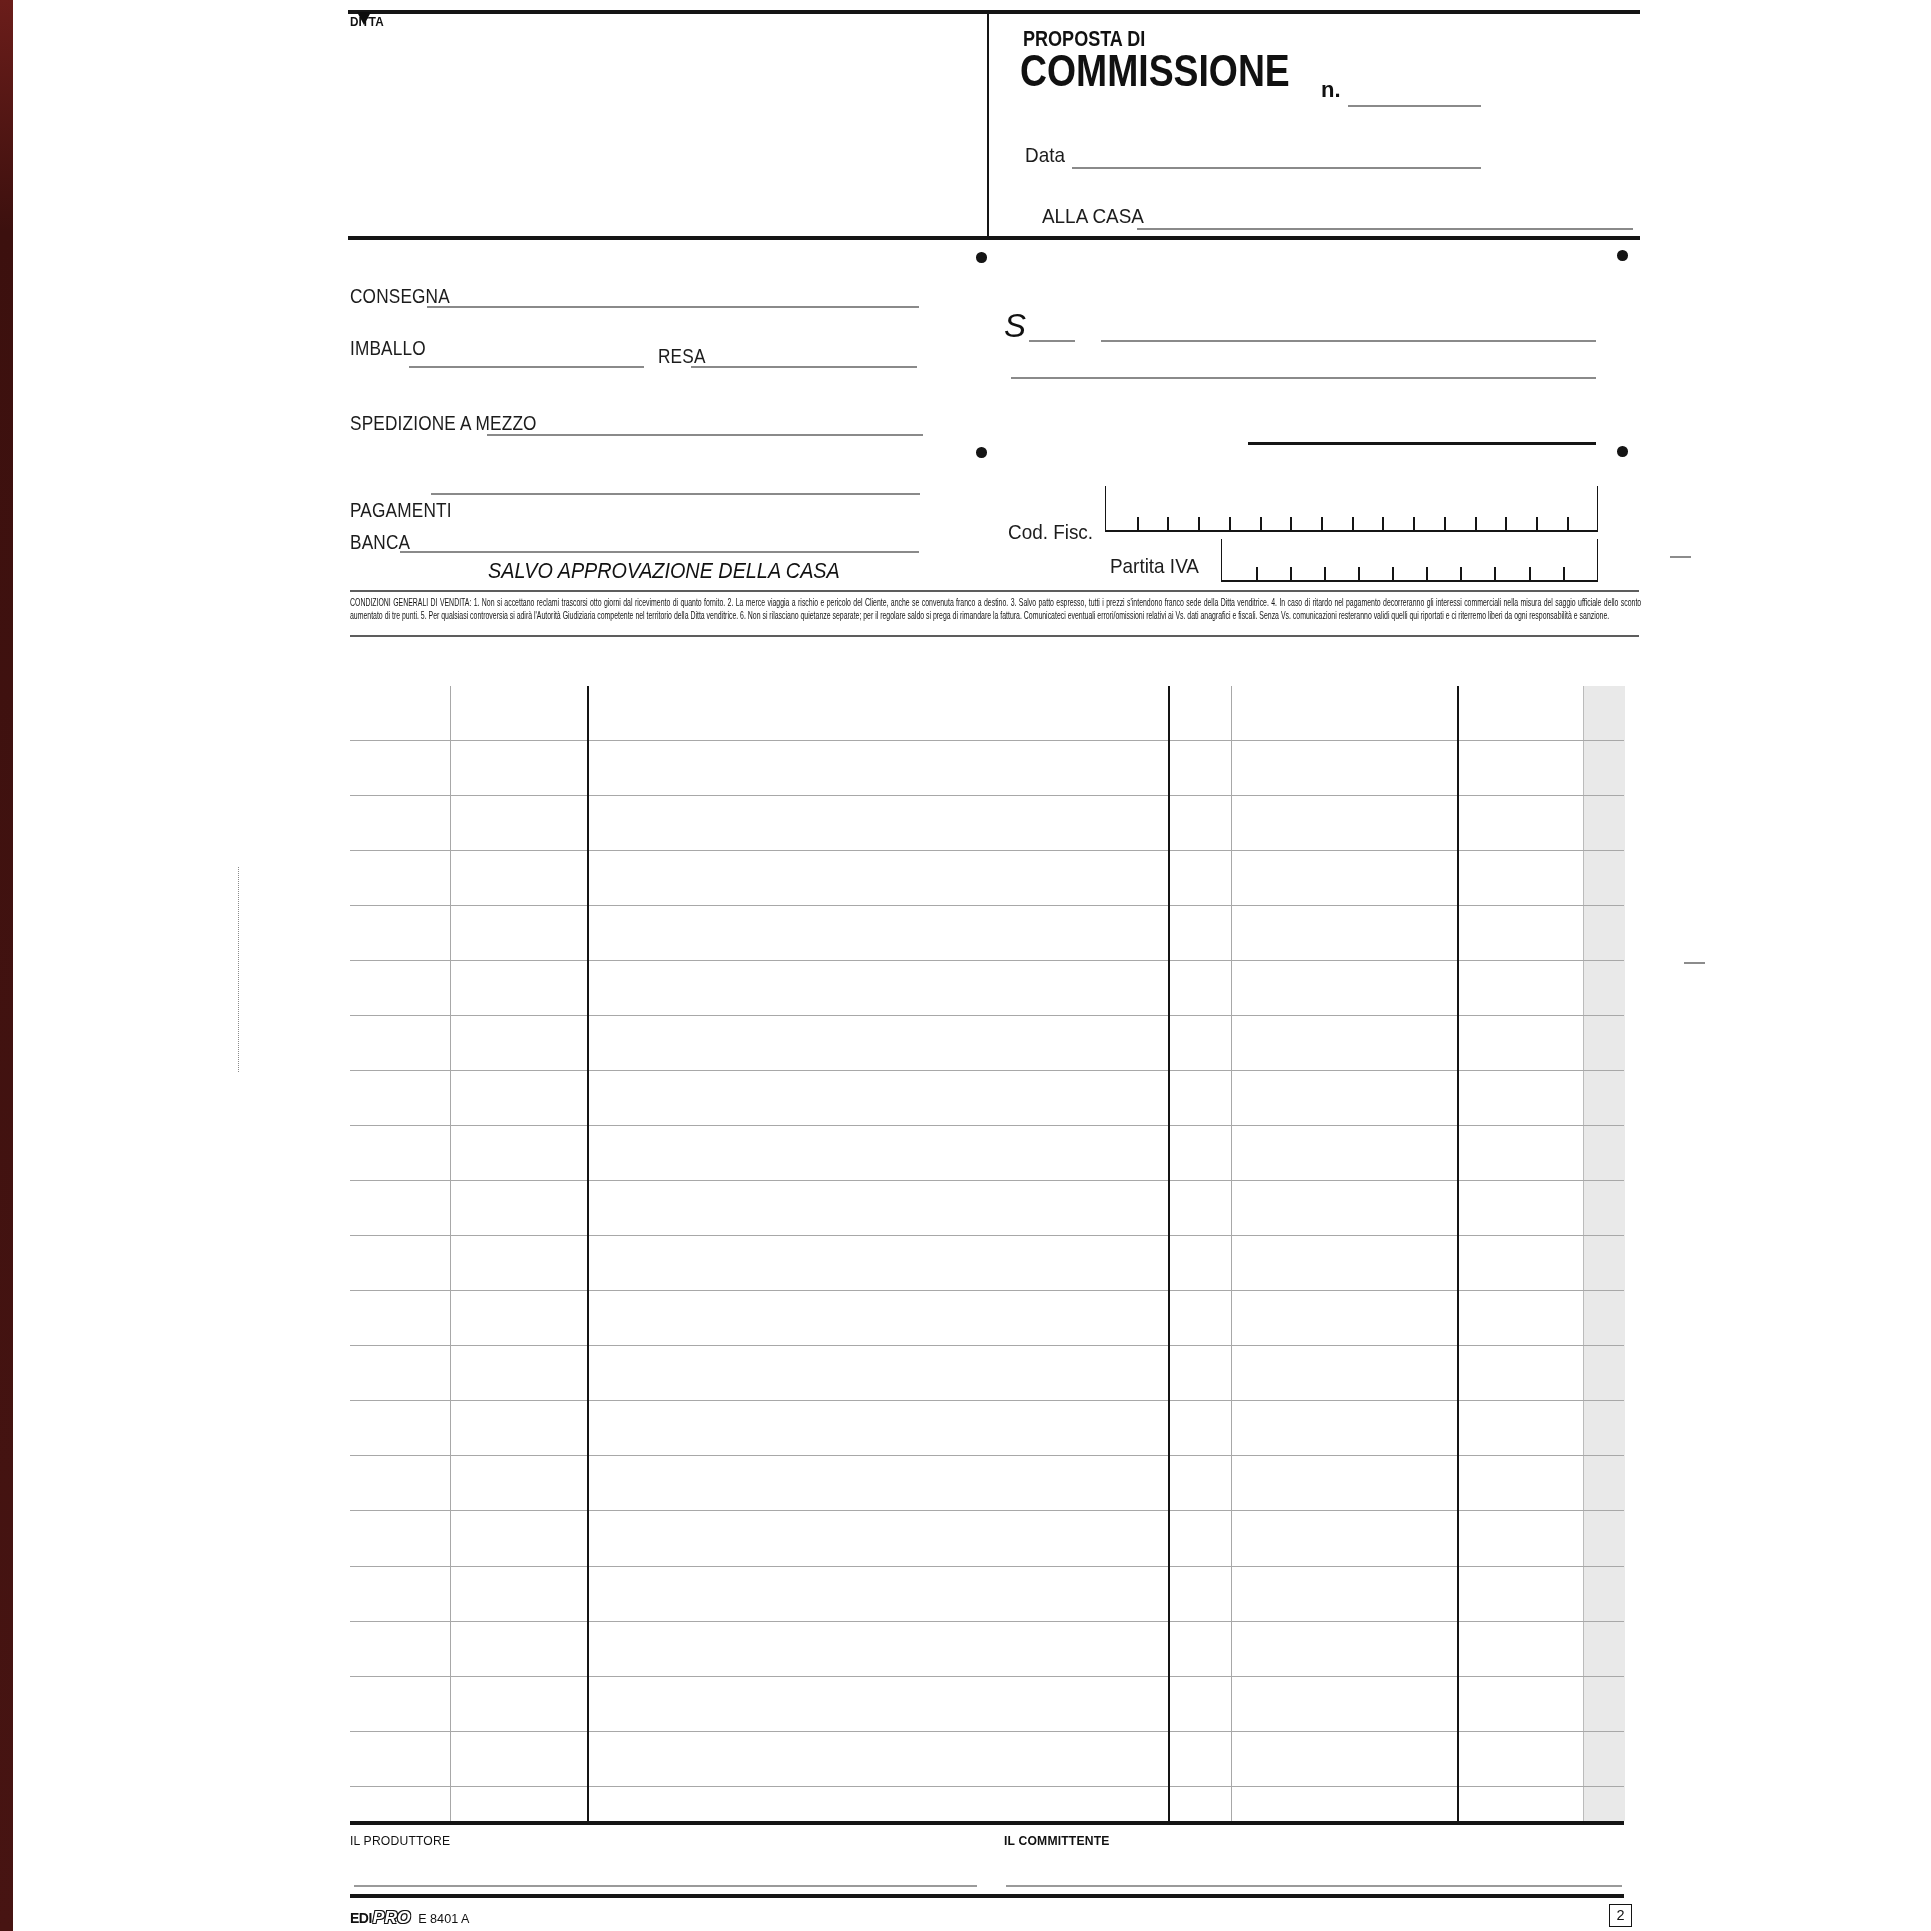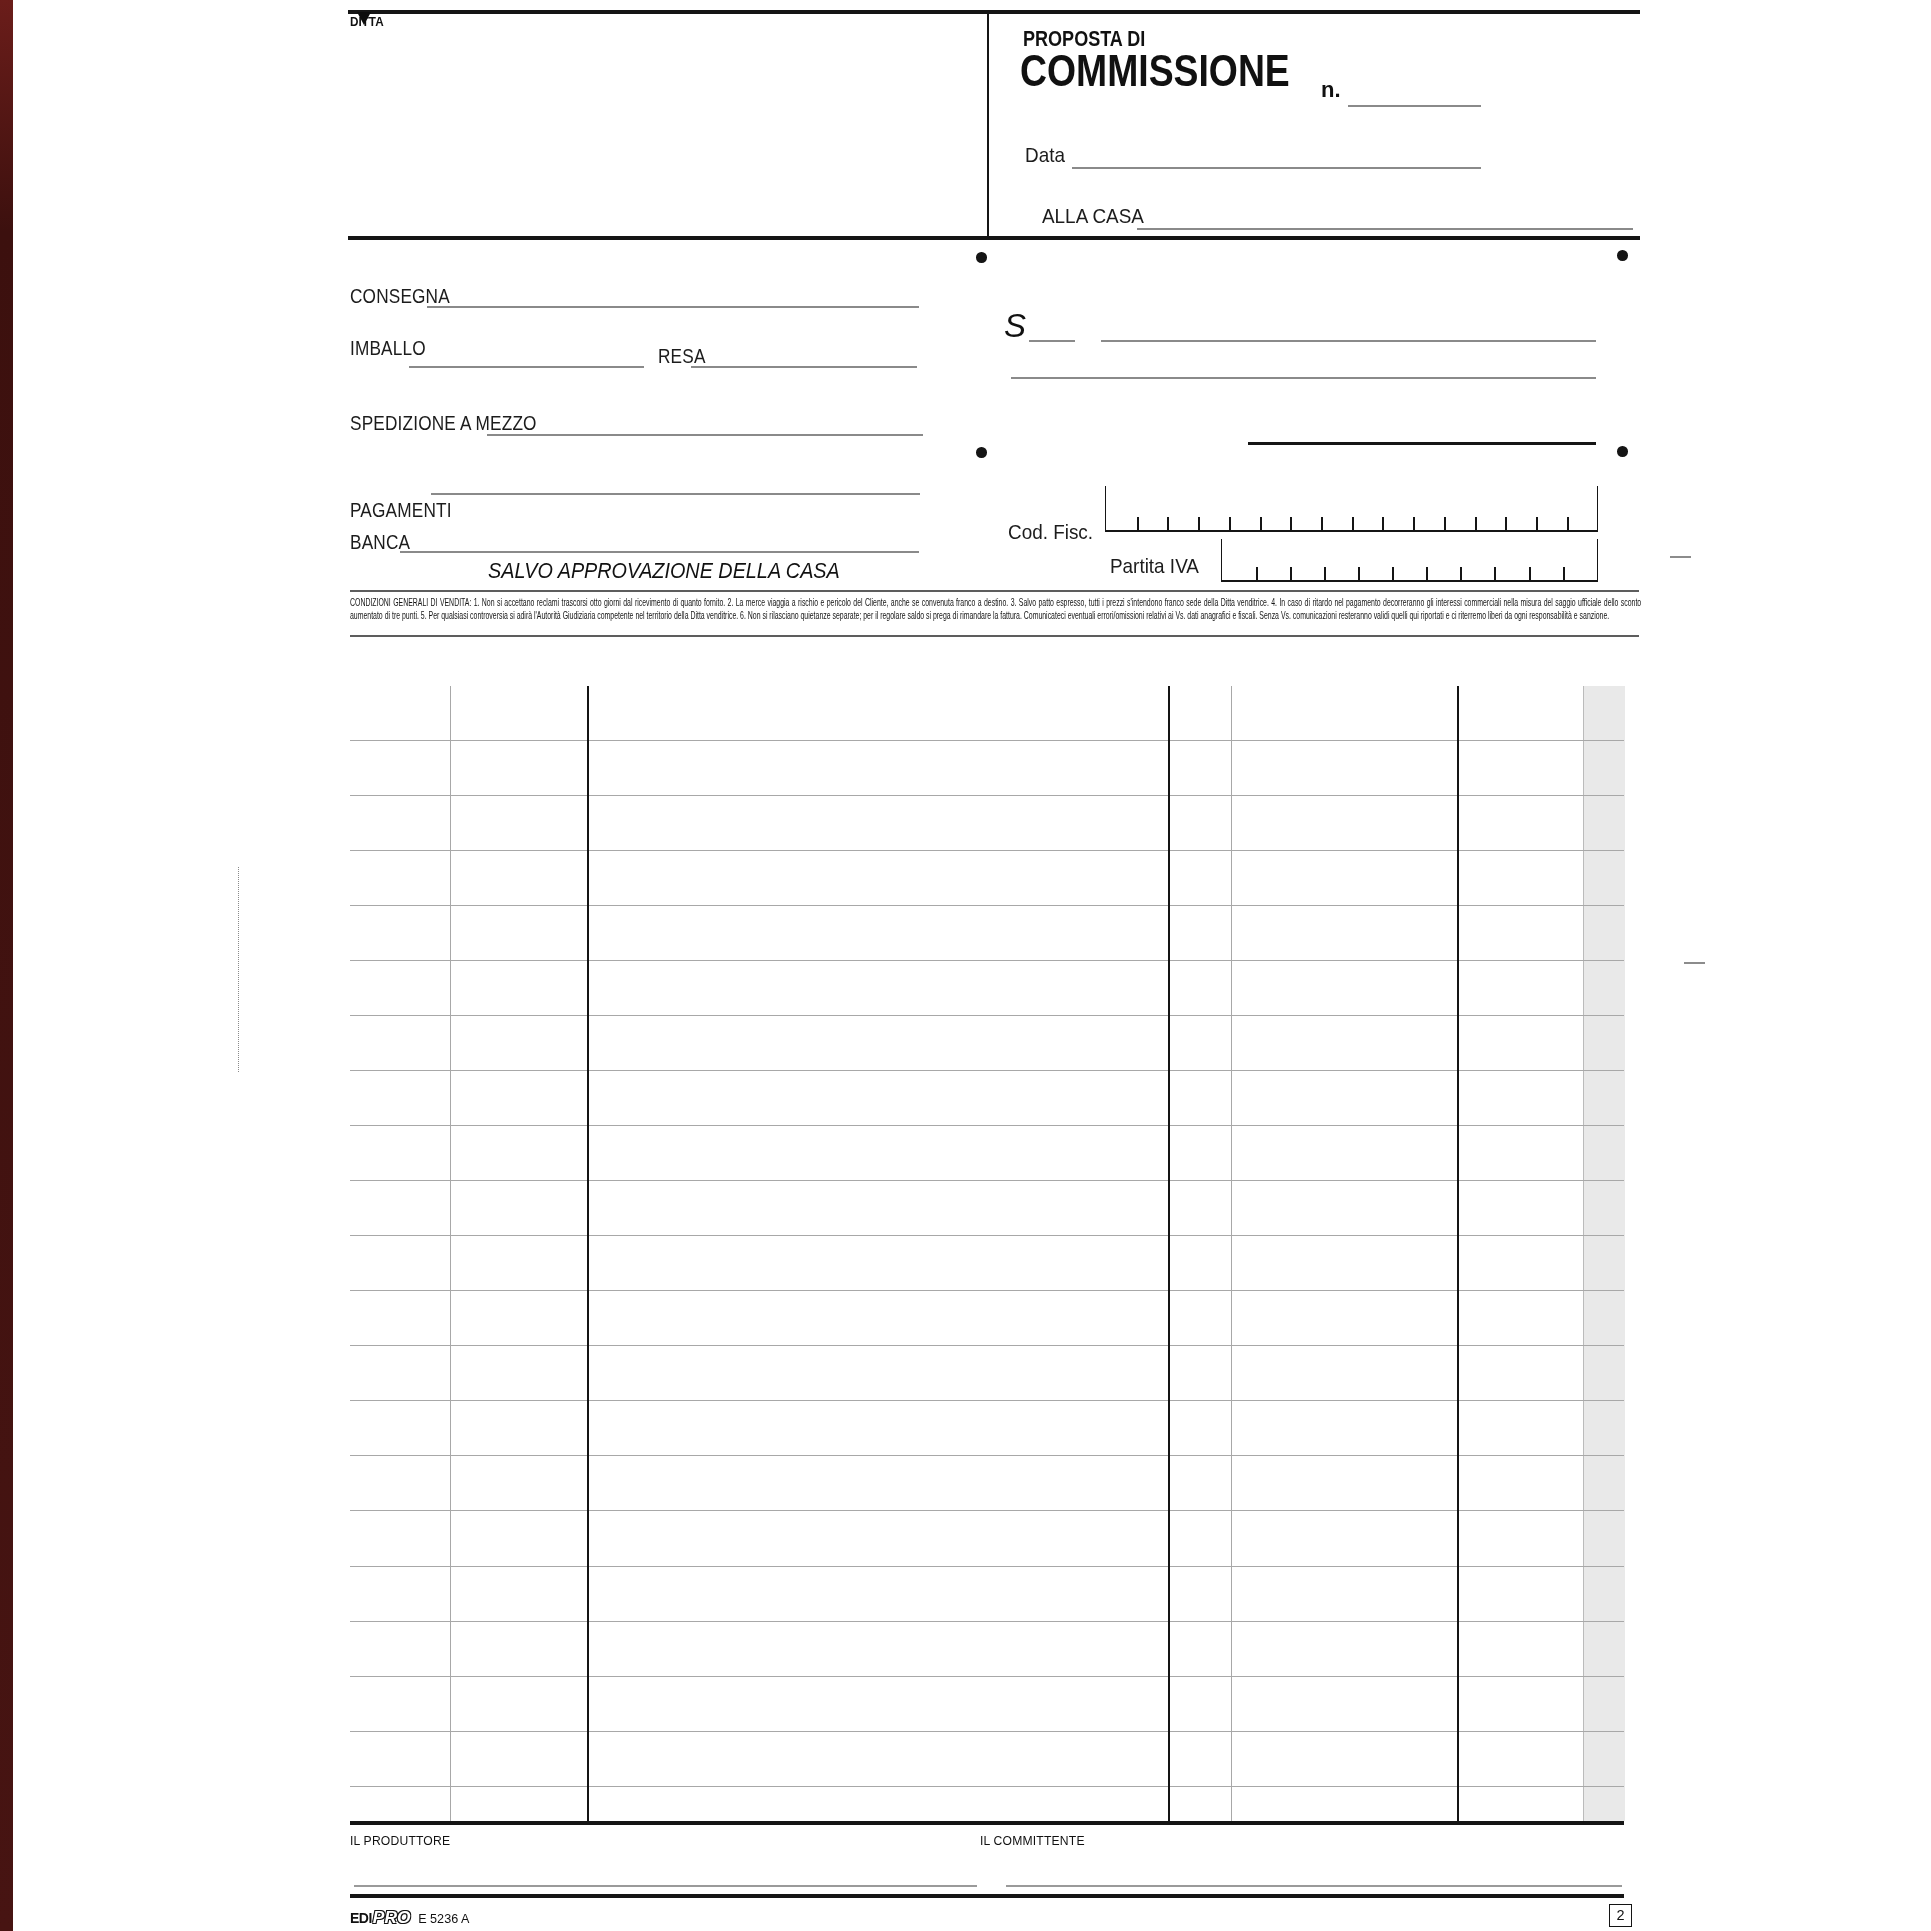--- a/index.html
+++ b/index.html
@@ -177,29 +177,29 @@
     <div class="vline" style="left:237px;"></div>
     <div class="vline" style="left:818px;"></div>
     <div class="vline thin" style="left:881px;"></div>
     <div class="vline" style="left:1107px;"></div>
   </div>
   <div class="thickline" style="left:350px;top:1821px;width:1274px;"></div>
 
   <div class="abs sig" style="left:350px;top:1833px;">
     <span class="cond9">IL PRODUTTORE</span>
   </div>
-  <div class="abs sig" style="left:980px;top:1833px;">
+  <div class="abs sig" style="left:1004px;top:1833px;font-weight:bold;">
     <span class="cond9">IL COMMITTENTE</span>
   </div>
   <div class="siglines" style="left:354px;top:1885px;width:623px;"></div>
   <div class="siglines" style="left:1006px;top:1885px;width:616px;"></div>
 
   <div class="thickline" style="left:350px;top:1894px;width:1274px;"></div>
   <div class="abs" style="left:350px;top:1907px;">
-    <span class="brand-edi">EDI</span><span class="brand-pro">PRO</span><span class="brand-code">E 5236 A</span>
+    <span class="brand-edi">EDI</span><span class="brand-pro">PRO</span><span class="brand-code">E 8401 A</span>
   </div>
   <div class="pagebox">2</div>
 
   <div class="perf"></div>
   <div class="dash" style="left:1670px;top:556px;width:21px;"></div>
   <div class="dash" style="left:1684px;top:962px;width:21px;"></div>
 
 </div>
 
 

